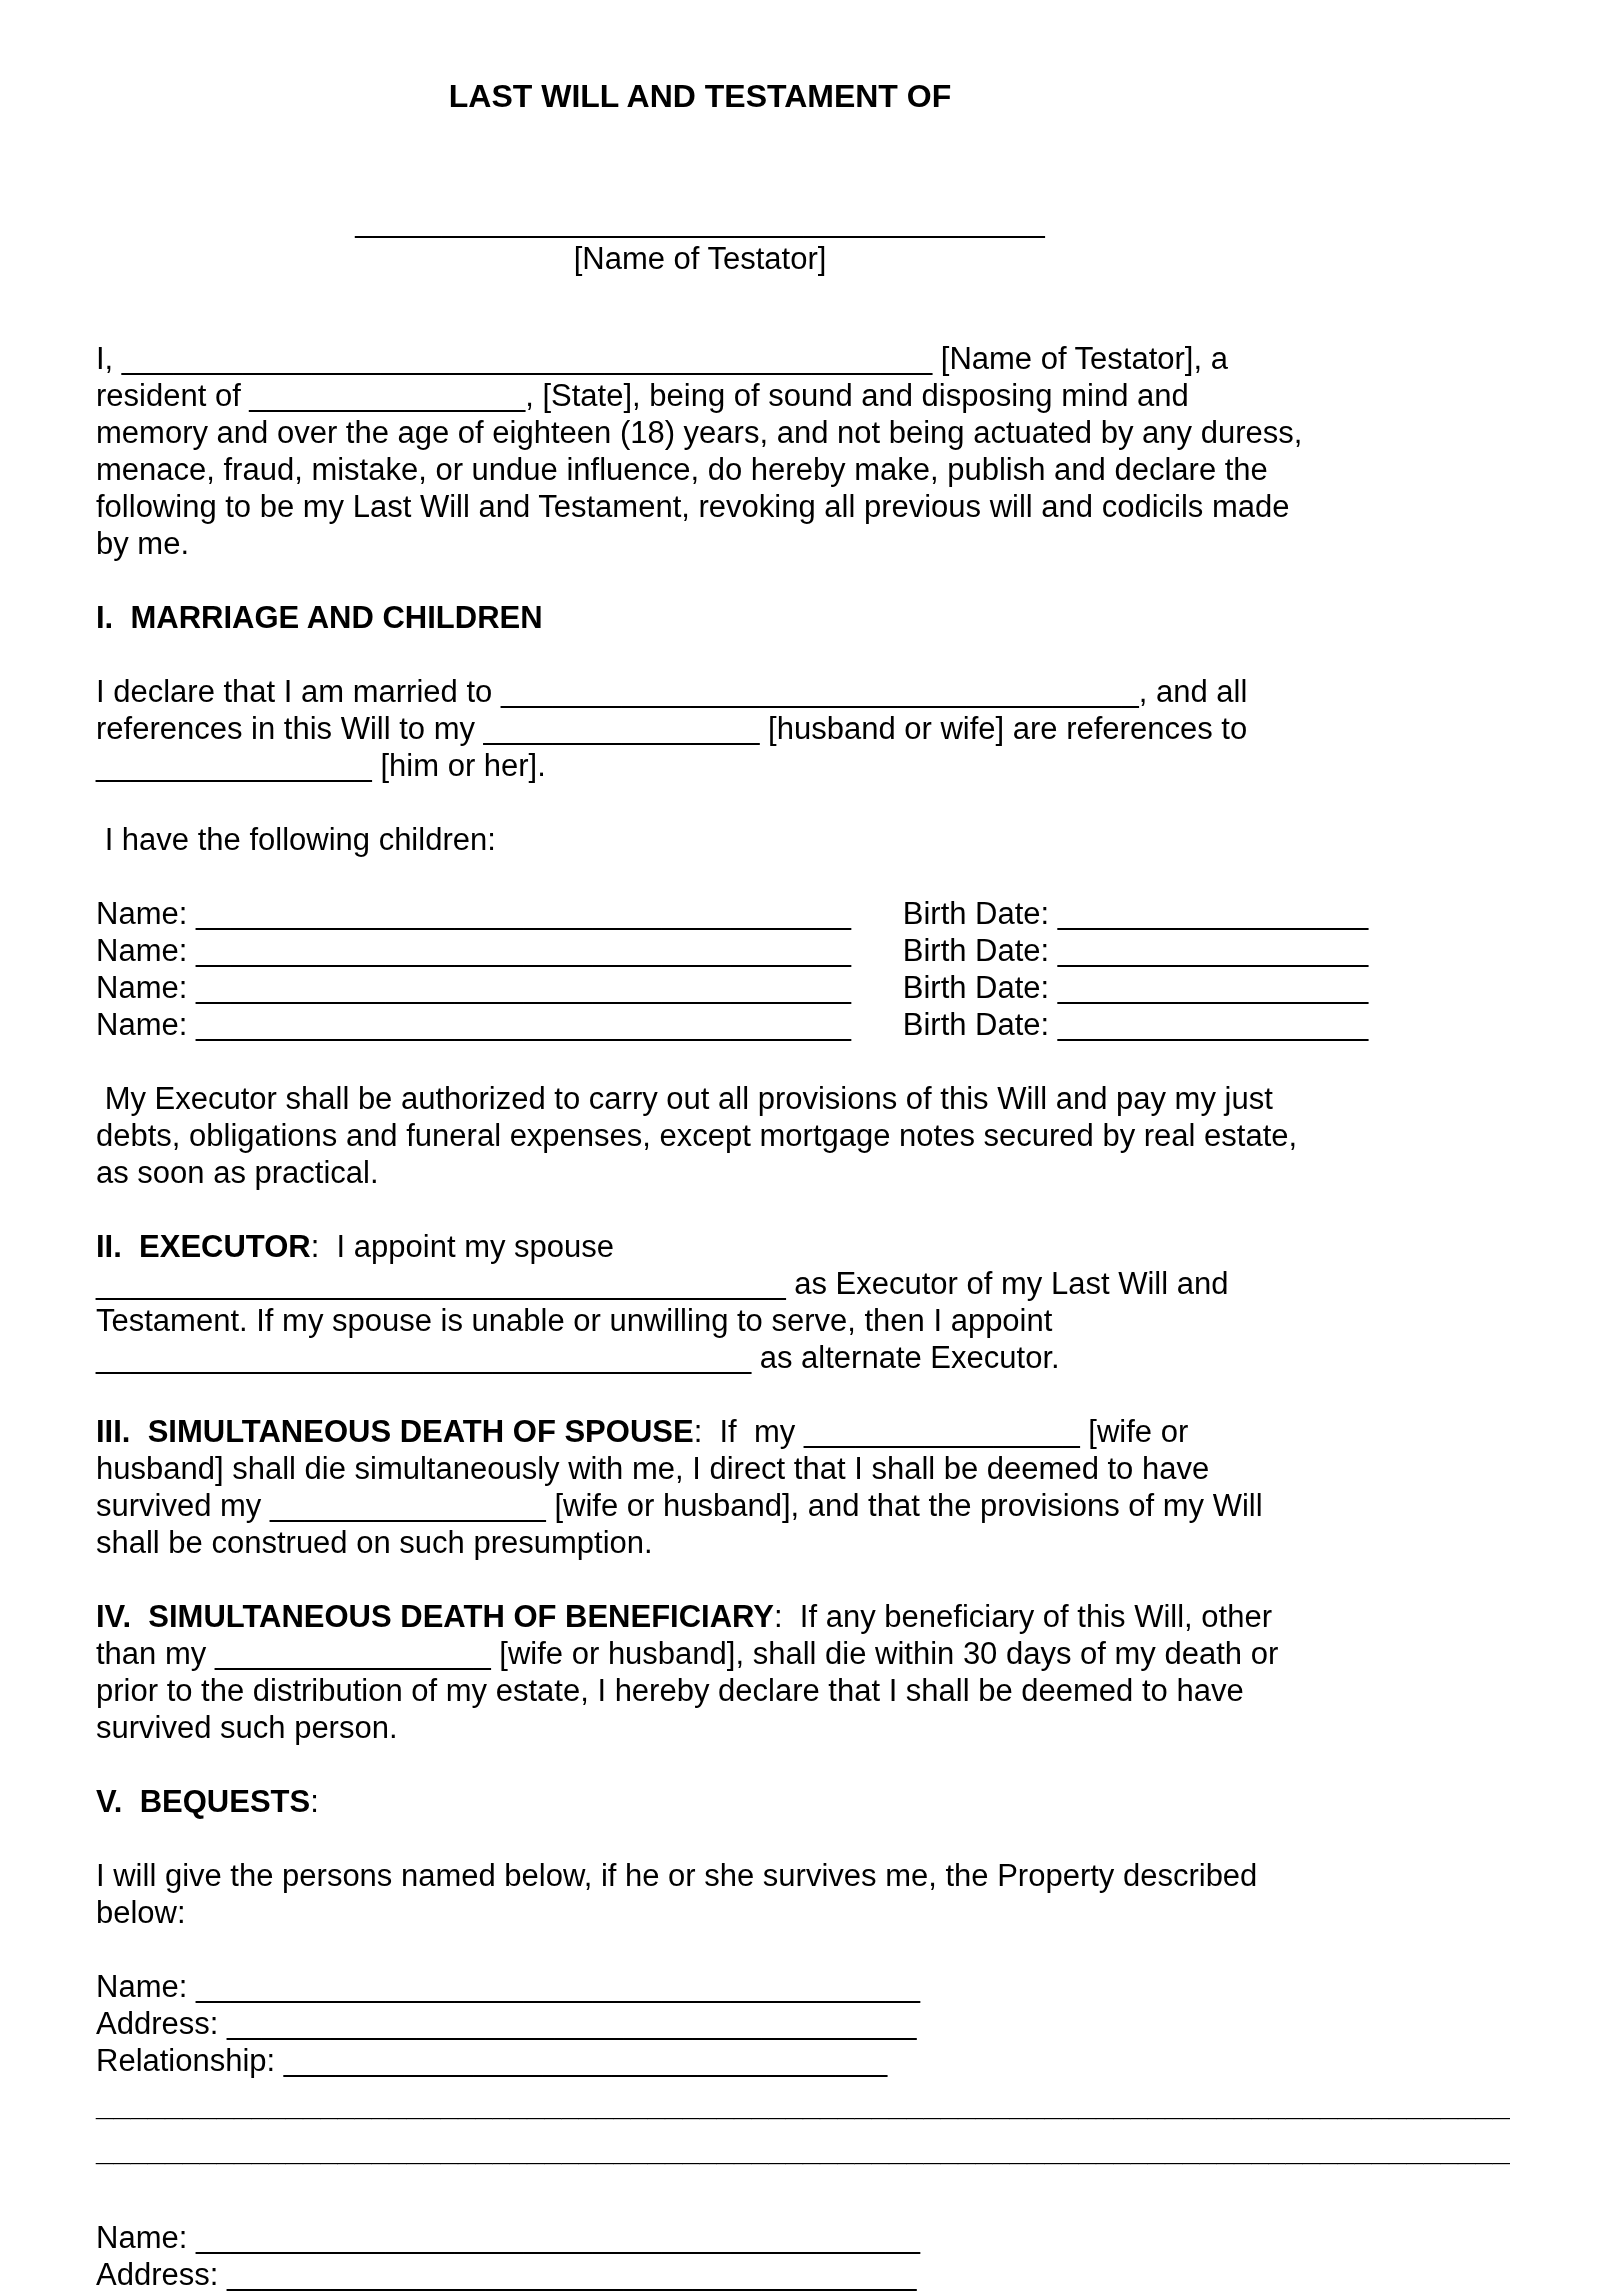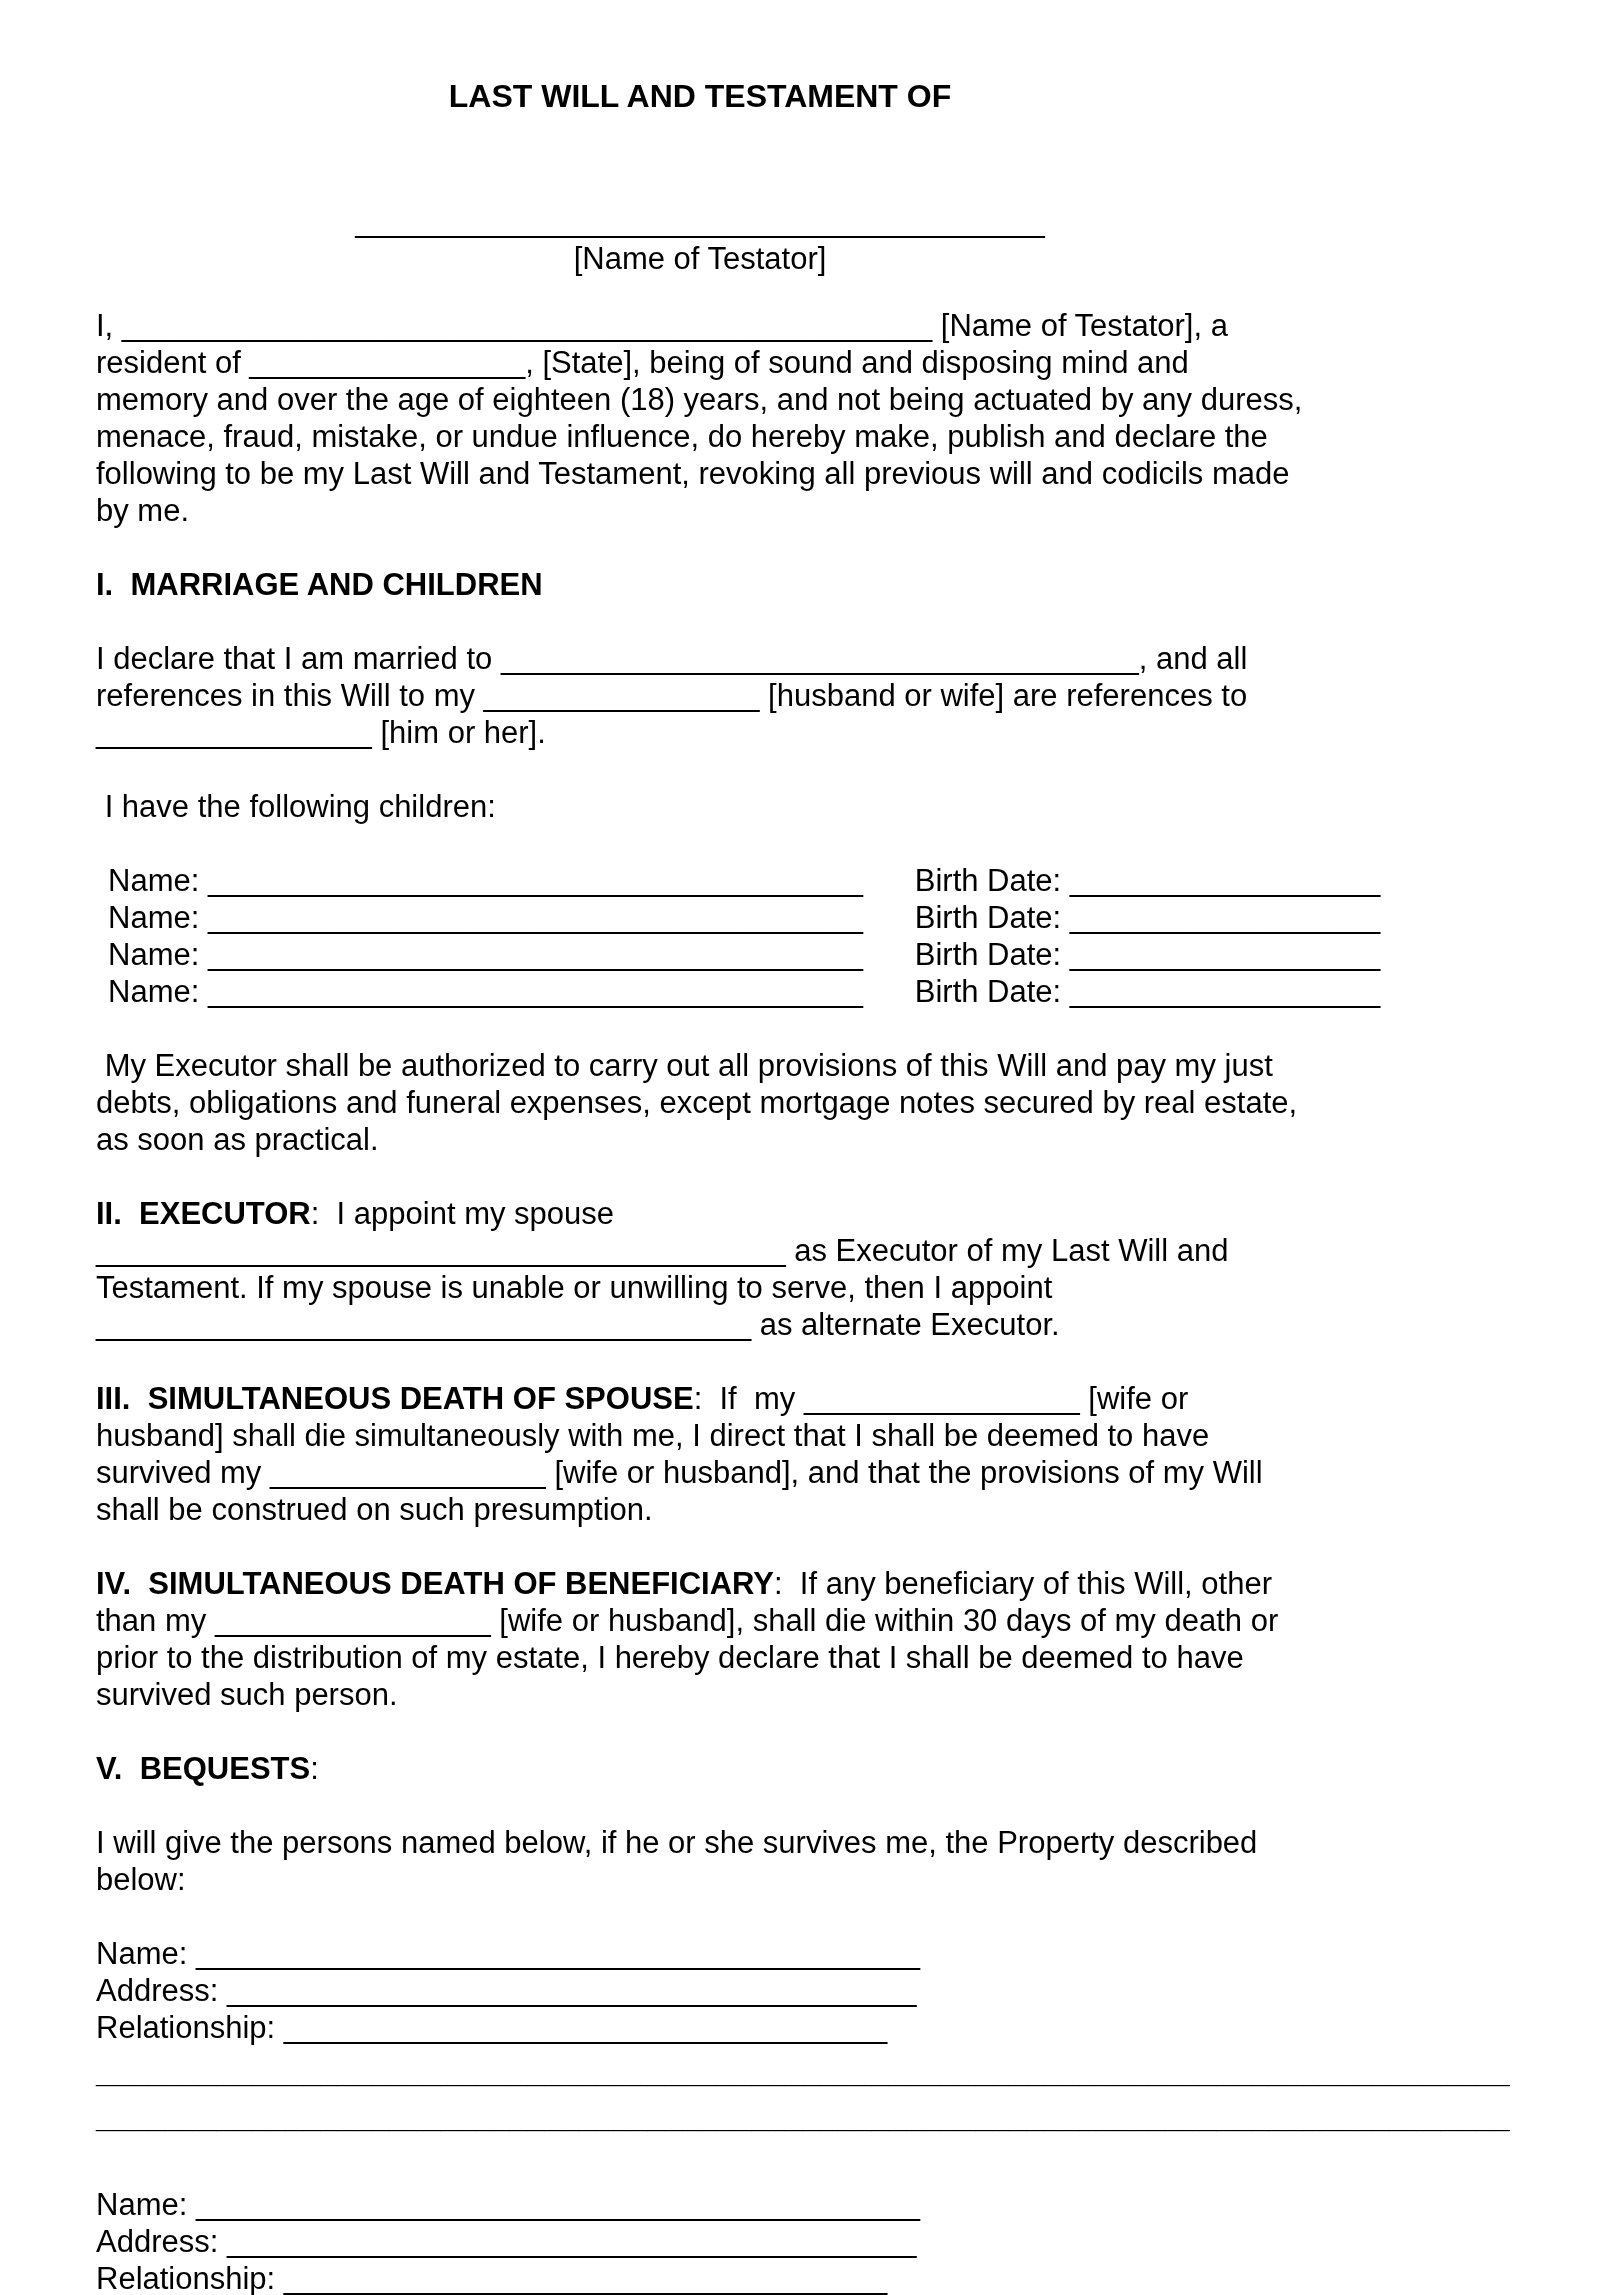--- a/index.html
+++ b/index.html
@@ -20,30 +20,30 @@
     background: #ffffff;
   }
   .title {
     font-weight: bold;
     text-align: center;
     font-size: 32px;
     margin: 0 0 88px 0;
   }
   .name-block {
     text-align: center;
-    margin: 0 0 30px 0;
+    margin: 0 0 63px 0;
   }
   .name-blank { white-space: pre; }
   .name-label { }
   p.para, p.heading {
     margin: 0 0 37px 0;
     white-space: pre-wrap;
   }
   p.heading, .heading-inline { font-weight: bold; }
-  .rows { margin: 0 0 37px 12px; }
+  .rows { margin: 0 0 37px 0; }
   .row { white-space: pre; }
   .cont-line { margin-top: 7.3px; font-weight: bold; }
   .bequest-block { margin: 0 0 37px 0; }
   .bequest-block.first { margin-bottom: 51px; }
   .bequest-block.second { margin-bottom: 0; }
 </style>
 </head>
 <body>
 
 <div class="page">

